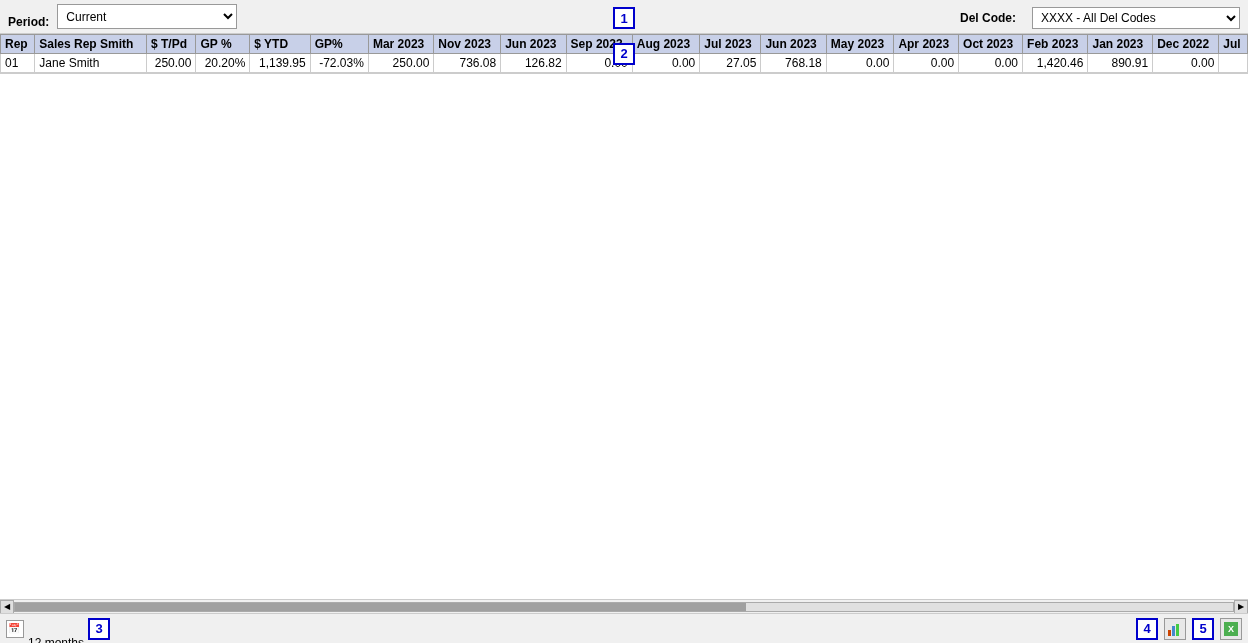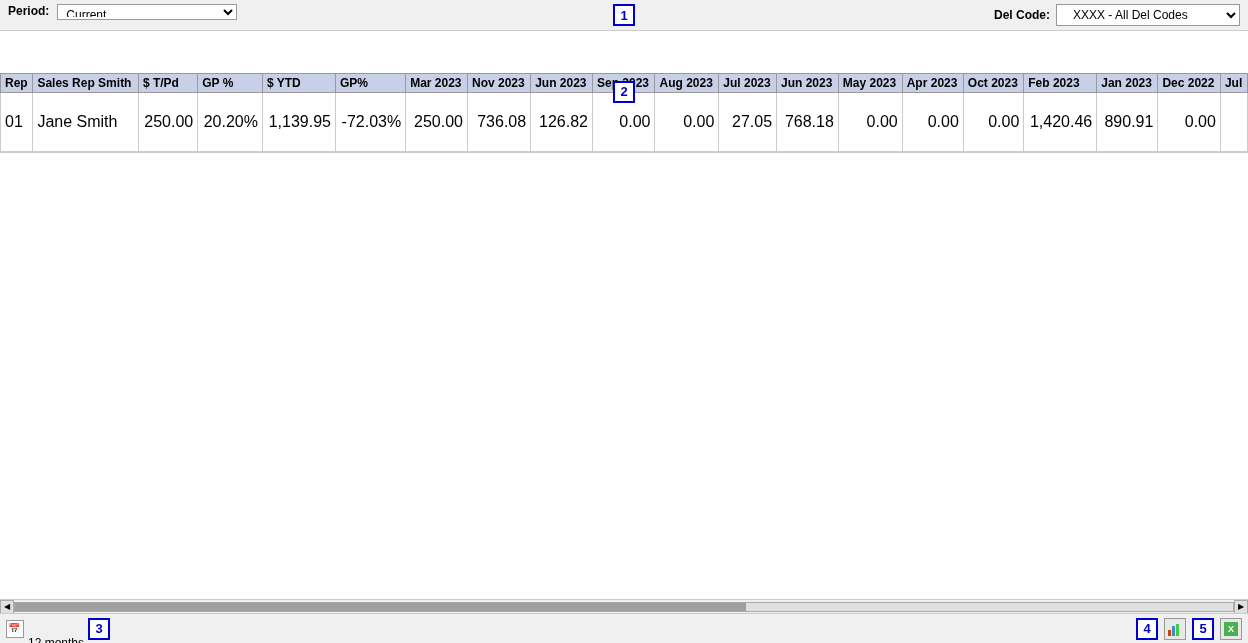--- a/index.html
+++ b/index.html
@@ -8,104 +8,103 @@
       font-size: 12px;
       background: #fff;
       width: 1248px;
       height: 643px;
       overflow: hidden;
       display: flex;
       flex-direction: column;
     }
     .toolbar {
       display: flex;
-      align-items: flex-start;
+      align-items: flex-end;
       padding: 4px 8px;
       background: #f0f0f0;
       border-bottom: 1px solid #ccc;
       gap: 8px;
       position: relative;
     }
     .toolbar label {
       font-weight: bold;
       font-size: 12px;
     }
     .period-select {
       width: 180px;
       font-size: 12px;
       padding: 2px 4px;
       border: 1px solid #999;
       background: #fff;
-      height: 16px;
+      height: 25px;
     }
     .nav-badge {
       position: absolute;
       left: 50%;
       transform: translateX(-50%);
       width: 22px;
       height: 22px;
       border: 2px solid #0000cc;
       display: flex;
       align-items: center;
       justify-content: center;
       font-weight: bold;
       color: #0000cc;
       font-size: 13px;
       background: #fff;
     }
     .del-code-area {
       display: flex;
       align-items: center;
-      gap: 6px;
+      gap: 16px;
       margin-left: auto;
     }
     .del-code-label {
       font-weight: bold;
       font-size: 12px;
     }
     .del-code-select {
-      width: 184px;
-      font-size: 12px;
-      padding: 2px 12px;
+      width: 208px;
+      font-size: 12px;
+      padding: 2px 4px;
       border: 1px solid #999;
       background: #fff;
       height: 22px;
     }
     .table-container {
       flex: 1;
       overflow-x: auto;
       overflow-y: auto;
       border-bottom: 1px solid #ccc;
       position: relative;
     }
     table {
       border-collapse: collapse;
       width: max-content;
       min-width: 100%;
-      margin-top: 42px;
     }
     thead tr {
       background: #d0d8f0;
     }
     th {
       border: 1px solid #999;
       padding: 2px 4px;
       text-align: left;
       font-size: 12px;
       font-weight: bold;
       white-space: nowrap;
       color: #000;
       background: #c8d0e8;
     }
     th.left { text-align: left; }
     td {
       border: 1px solid #ccc;
-      padding: 20px 4px;
+      padding: 2px 4px;
       text-align: right;
-      font-size: 16px;
+      font-size: 12px;
       white-space: nowrap;
     }
     td.left { text-align: left; }
     .badge-2 {
       position: absolute;
       left: 50%;
       top: 50%;
       transform: translate(-50%, -50%);
       width: 22px;
       height: 22px;

